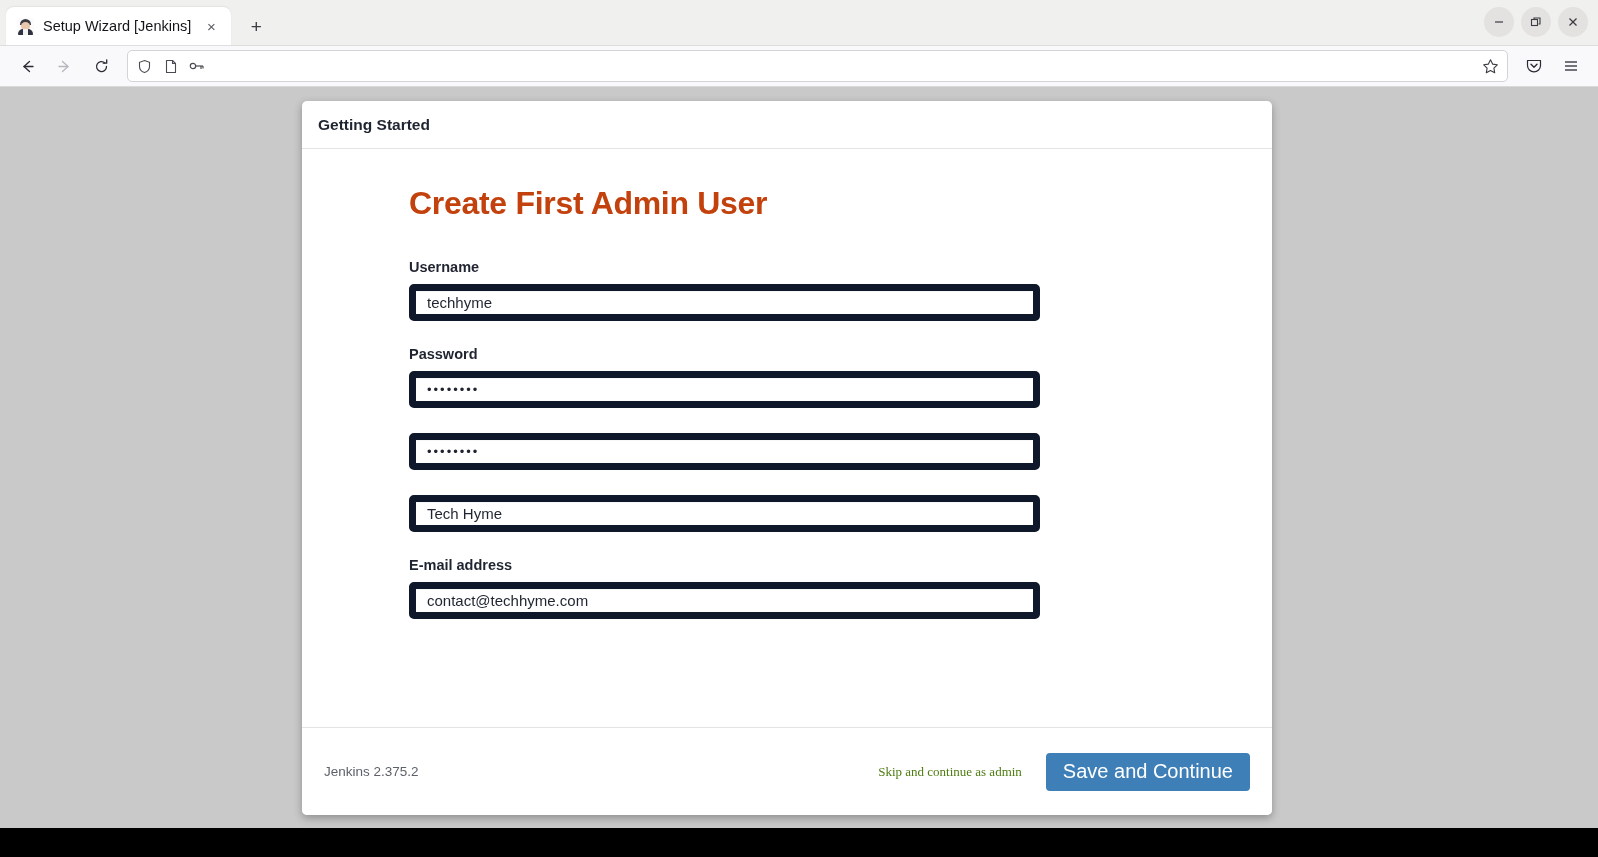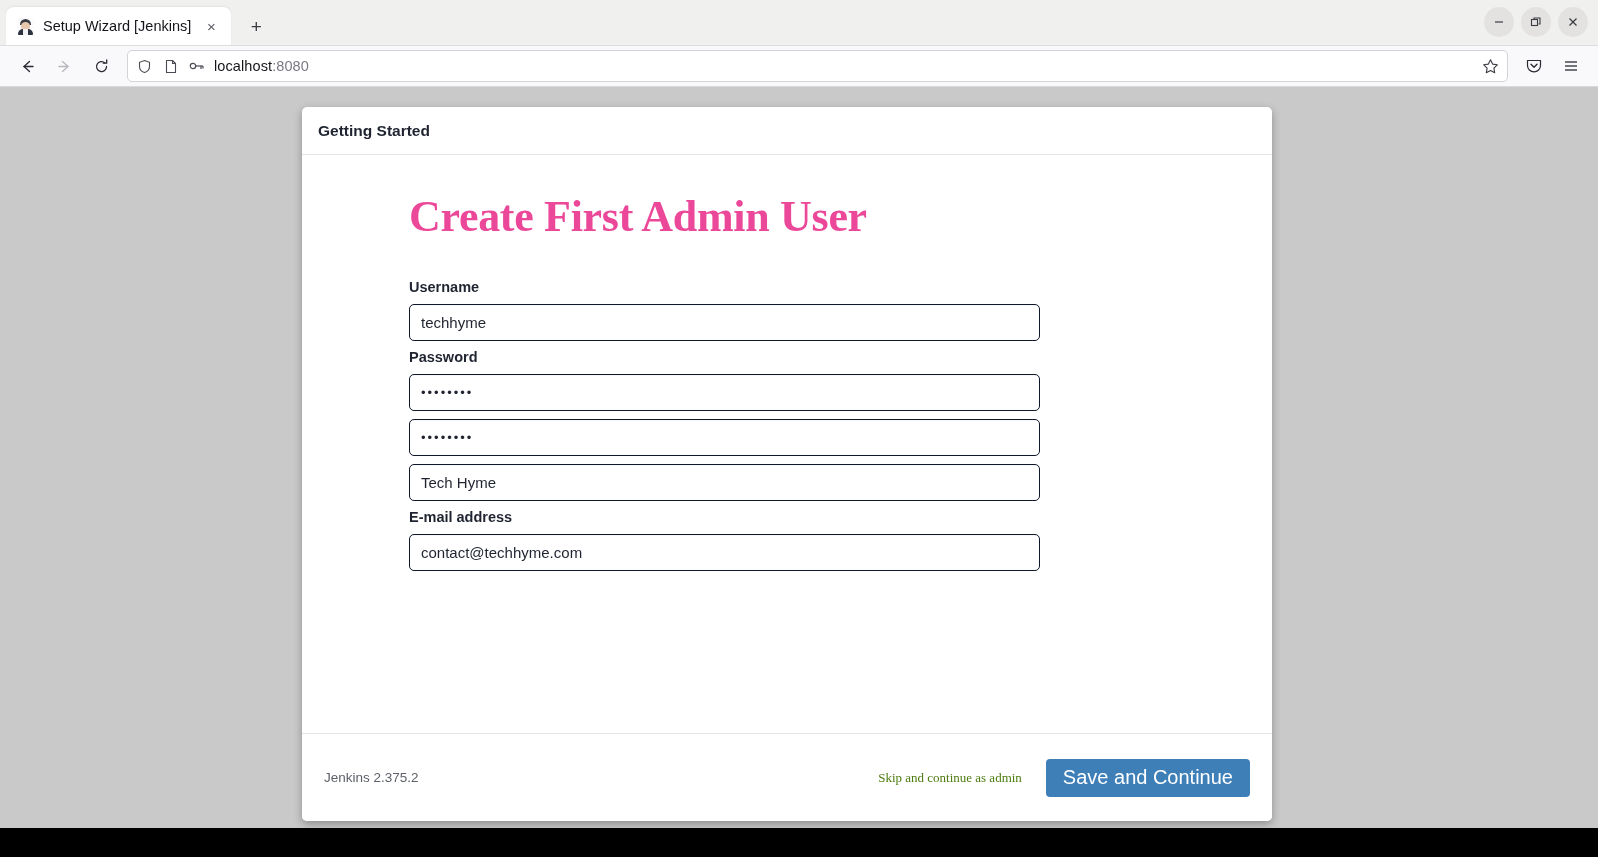--- a/index.html
+++ b/index.html
@@ -73,44 +73,44 @@
   .urlicon { width: 17px; height: 17px; display: flex; align-items: center; justify-content: center; color: #4a4a52; }
   .urltext { flex: 1; font-size: 14.5px; color: #15141a; letter-spacing: .1px; }
   .urltext .port { color: #7a7a84; }
   .star { margin-left: auto; color: #3b3b42; }
   .toolbtn { width: 34px; height: 32px; display: flex; align-items: center; justify-content: center; border-radius: 5px; color: #2b2a33; }
 
   
   .viewport { flex: 1; background: #c9c9c9; position: relative; overflow: hidden; }
 
   .card {
-    position: absolute; left: 302px; top: 20px; width: 970px; height: 714px;
+    position: absolute; left: 302px; top: 14px; width: 970px; height: 714px;
     background: #ffffff; border-radius: 5px;
     box-shadow: 0 3px 9px rgba(0,0,0,0.30);
     display: flex; flex-direction: column; overflow: hidden;
   }
   .card-header {
     height: 48px; flex: 0 0 48px; display: flex; align-items: center;
     padding: 0 16px; border-bottom: 1px solid #e4e4e4;
   }
   .card-header h1 { font-size: 15.5px; font-weight: bold; color: #1f2430; }
 
   .card-body { flex: 1; overflow: hidden; position: relative; }
   .form-wrap { padding: 36px 107px 0 107px; }
   .page-title {
-    font-size: 44px; font-weight: bold; color: #ec4899;
-    letter-spacing: -0.3px; margin-bottom: 37px; font-family: Liberation Serif, serif;
-  }
-  .field { margin-bottom: 8px; }
+    font-size: 32px; font-weight: bold; color: #c2410c;
+    letter-spacing: -0.3px; margin-bottom: 37px;
+  }
+  .field { margin-bottom: 25px; }
   .field label {
     display: block; font-size: 14.5px; font-weight: bold;
     color: #1f2430; margin-bottom: 9px;
   }
   .field input {
-    width: 631px; height: 37px; border: 1px solid #0f172a;
+    width: 631px; height: 37px; border: 7px solid #0f172a;
     border-radius: 5px; padding: 0 11px; font-size: 15px;
     color: #1f2430; background: #fff; font-family: "Liberation Sans", sans-serif;
     box-shadow: 0 1px 1px rgba(0,0,0,0.03) inset;
   }
   .field input.pw { letter-spacing: 2px; font-size: 13px; }
 
   .card-footer {
     height: 88px; flex: 0 0 88px; border-top: 1px solid #e4e4e4;
     display: flex; align-items: center; padding: 0 22px; background: #fff; gap: 16px;
   }
@@ -196,21 +196,20 @@
           </svg>
       </span>
       <span class="urlicon">
         <svg width="16" height="14" viewBox="0 0 16 14">
             <circle cx="4" cy="7" r="2.7" fill="none" stroke="currentColor" stroke-width="1.2"></circle>
             <line x1="6.7" y1="7" x2="14" y2="7" stroke="currentColor" stroke-width="1.2"></line>
             <line x1="12" y1="7" x2="12" y2="10" stroke="currentColor" stroke-width="1.2"></line>
             <line x1="14" y1="7" x2="14" y2="9.5" stroke="currentColor" stroke-width="1.2"></line>
           </svg>
       </span>
-      <span class="urltext"><span>localhost</span><span class="port">:8080</span></span>
       <span class="urlicon star">
         <svg width="17" height="17" viewBox="0 0 17 17">
             <path d="M8.5 1.8 L10.6 6.1 L15.3 6.8 L11.9 10.1 L12.7 14.8 L8.5 12.6 L4.3 14.8 L5.1 10.1 L1.7 6.8 L6.4 6.1 Z" fill="none" stroke="currentColor" stroke-width="1.1" stroke-linejoin="round"></path>
           </svg>
       </span>
     </div>
 
     <div class="toolbtn">
       <svg width="18" height="18" viewBox="0 0 18 18">
         <path d="M2.5 3.5 H15.5 V8.5 c0 3.6 -2.9 6.4 -6.5 6.4 S2.5 12.1 2.5 8.5 Z" fill="none" stroke="currentColor" stroke-width="1.2" stroke-linejoin="round"></path>

